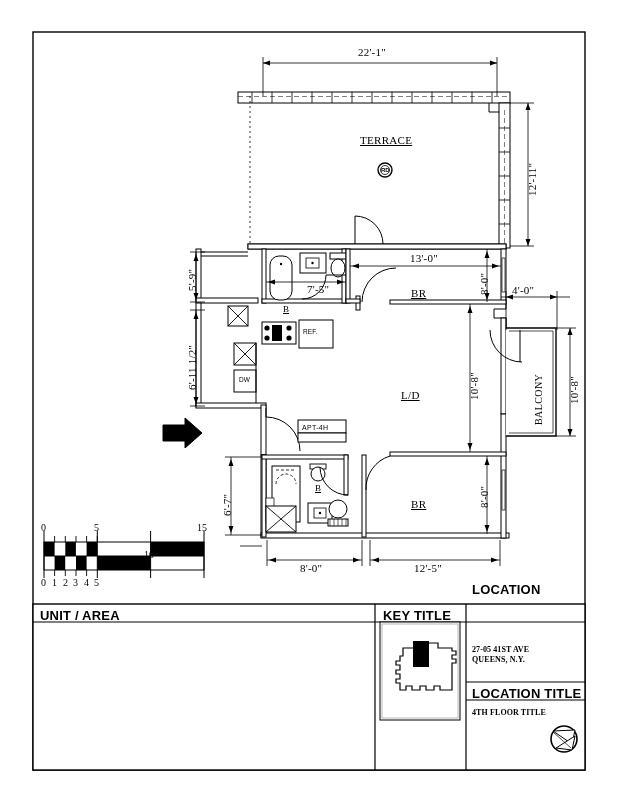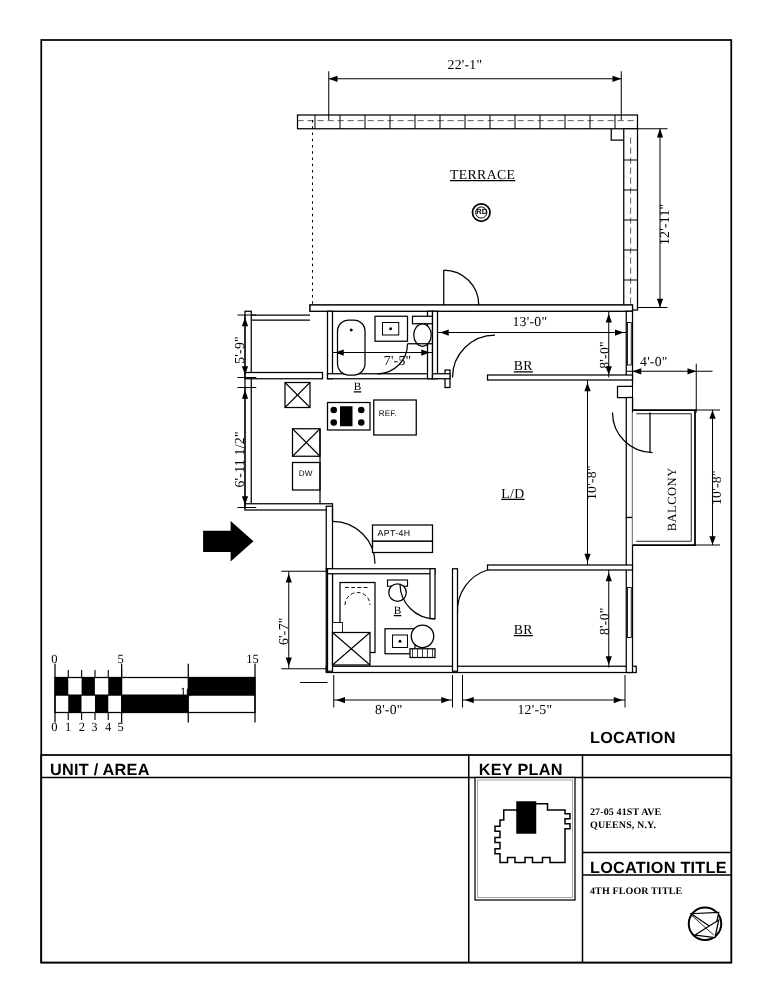--- a/index.html
+++ b/index.html
@@ -495,21 +495,21 @@
   <div class="lbl scalenum" style="left:197px;top:523px;">15</div>
 
   <div class="lbl scalenum" style="left:41px;top:578px;">0</div>
   <div class="lbl scalenum" style="left:52px;top:578px;">1</div>
   <div class="lbl scalenum" style="left:63px;top:578px;">2</div>
   <div class="lbl scalenum" style="left:73px;top:578px;">3</div>
   <div class="lbl scalenum" style="left:84px;top:578px;">4</div>
   <div class="lbl scalenum" style="left:94px;top:578px;">5</div>
 
   <div class="lbl tbtxt" style="left:40px;top:609px;">UNIT / AREA</div>
-  <div class="lbl tbtxt" style="left:383px;top:609px;">KEY PLAN</div>
+  <div class="lbl tbtxt" style="left:383px;top:609px;">KEY TITLE</div>
   <div class="lbl tbtxt" style="left:472px;top:583px;">LOCATION</div>
   <div class="lbl loctxt" style="left:472px;top:645px;">27-05 41ST AVE</div>
   <div class="lbl loctxt" style="left:472px;top:655px;text-align:center;">QUEENS, N.Y.</div>
   <div class="lbl tbtxt" style="left:472px;top:687px;">LOCATION TITLE</div>
   <div class="lbl loctxt" style="left:472px;top:708px;">4TH FLOOR TITLE</div>
   <div class="lbl loctxt" style="left:40px;top:640px;"></div>
 
 </div>
 
 </body></html>

